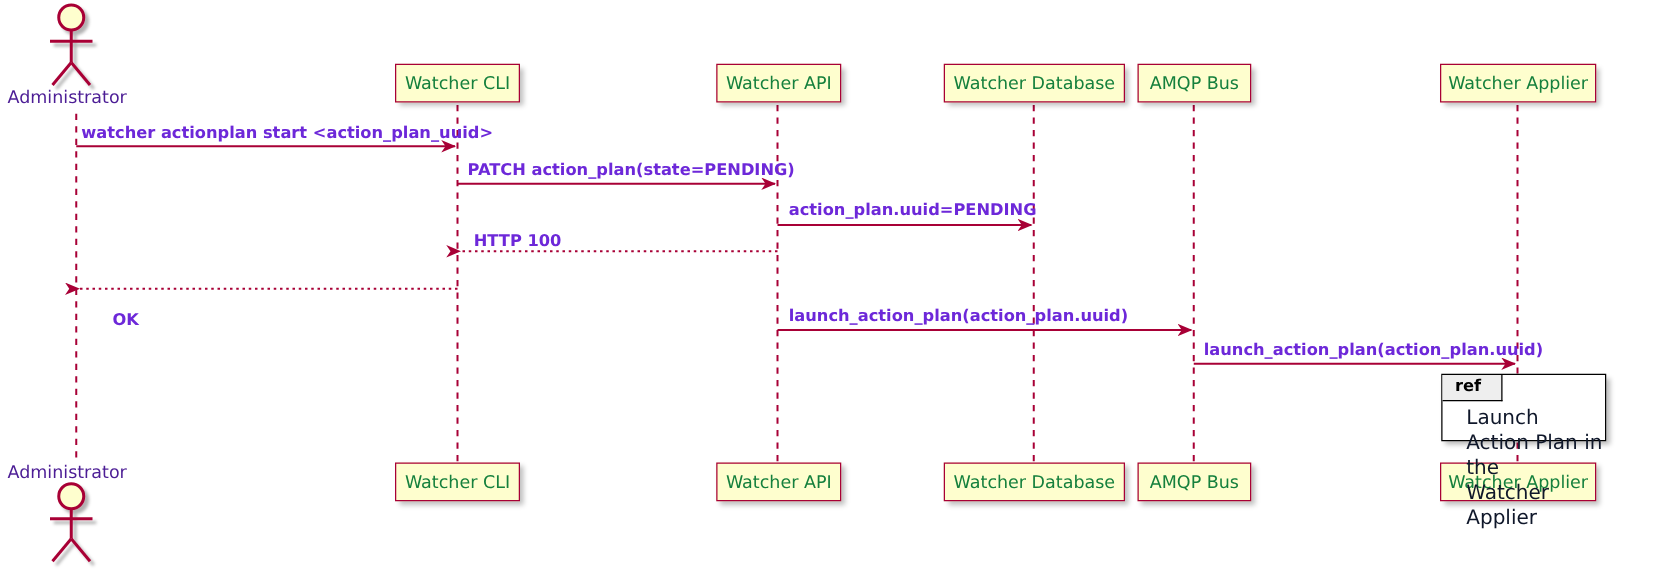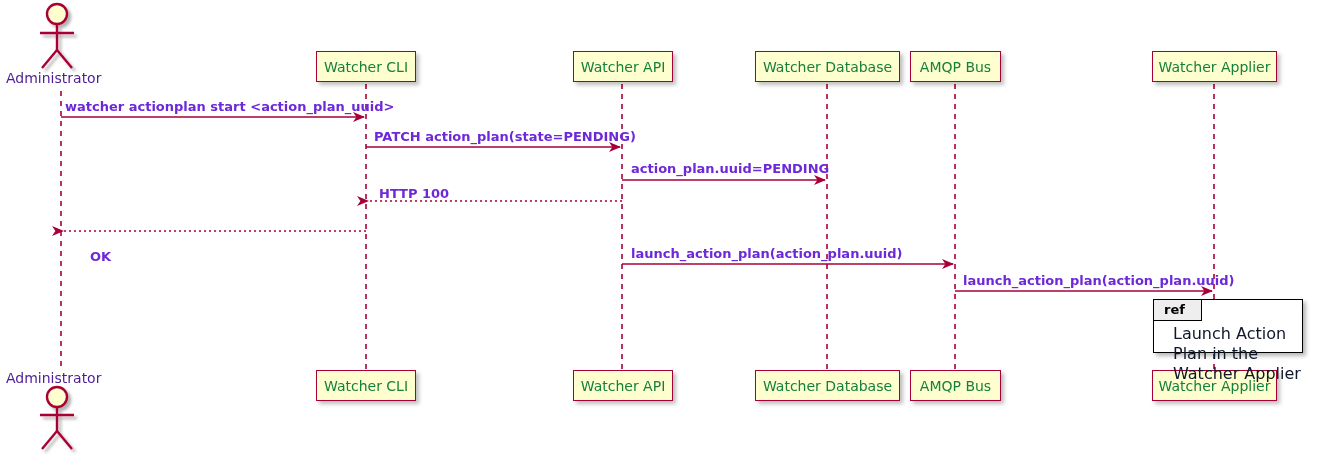--- a/index.html
+++ b/index.html
@@ -170,19 +170,19 @@
   </div>
 
   <div class="msg-label" style="left:65px; top:99px;">watcher actionplan start &lt;action_plan_uuid&gt;</div>
   <div class="msg-label" style="left:374px; top:129px;">PATCH action_plan(state=PENDING)</div>
   <div class="msg-label" style="left:631px; top:161px;">action_plan.uuid=PENDING</div>
   <div class="msg-label" style="left:379px; top:186px;">HTTP 100</div>
   <div class="msg-label" style="left:90px; top:216px;margin-top:33px;">OK</div>
   <div class="msg-label" style="left:631px; top:246px;">launch_action_plan(action_plan.uuid)</div>
   <div class="msg-label" style="left:963px; top:273px;">launch_action_plan(action_plan.uuid)</div>
 
-  <div class="ref-frame" style="left:1153px; top:299px; width:150px; height:54px;">
+  <div class="ref-frame" style="left:1153px; top:299px; width:132px; height:54px;">
     <div class="ref-tag">ref</div>
     <div class="ref-body">Launch Action Plan in the
 Watcher Applier</div>
   </div>
 
 </div>
 
 </body></html>

